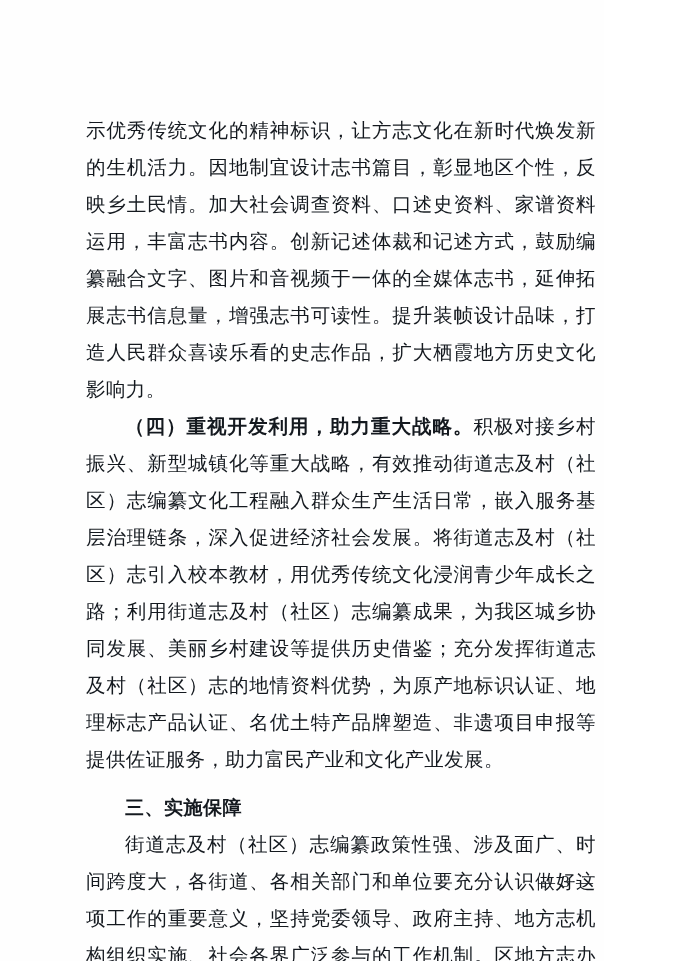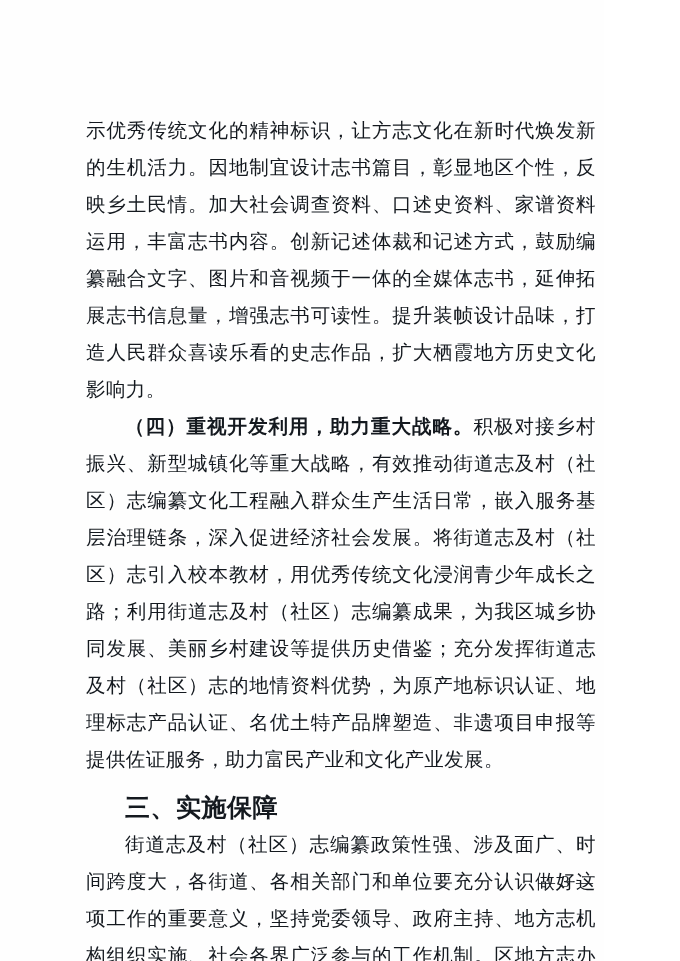--- a/index.html
+++ b/index.html
@@ -36,21 +36,21 @@
     text-align: justify;
     text-justify: inter-ideograph;
     letter-spacing: 0.4px;
     color: #14191f;
   }
   p.para.indent {
     text-indent: 39px;
   }
   p.heading {
     margin: 0;
-    font-size: 25px;
+    font-size: 19px;
     line-height: 37px;
     font-weight: bold;
     text-indent: 39px;
     font-family: "Liberation Sans", "DejaVu Sans", sans-serif;
     color: #14191f;
     letter-spacing: 0.5px;
   }
   .spacer {
     height: 11px;
   }

